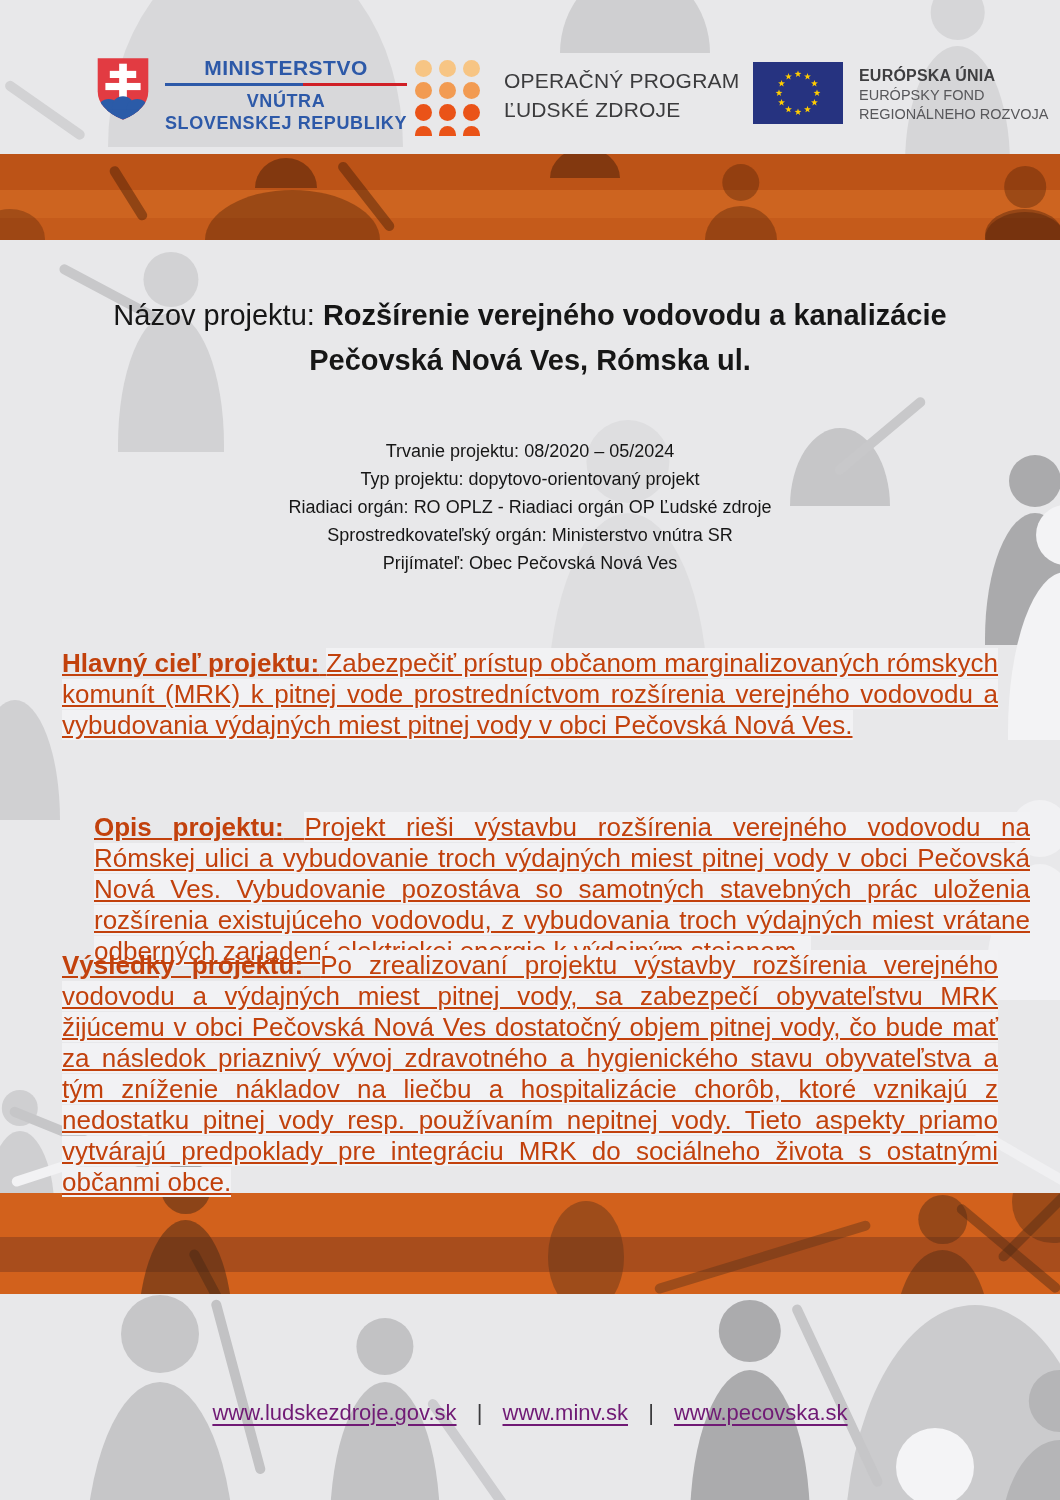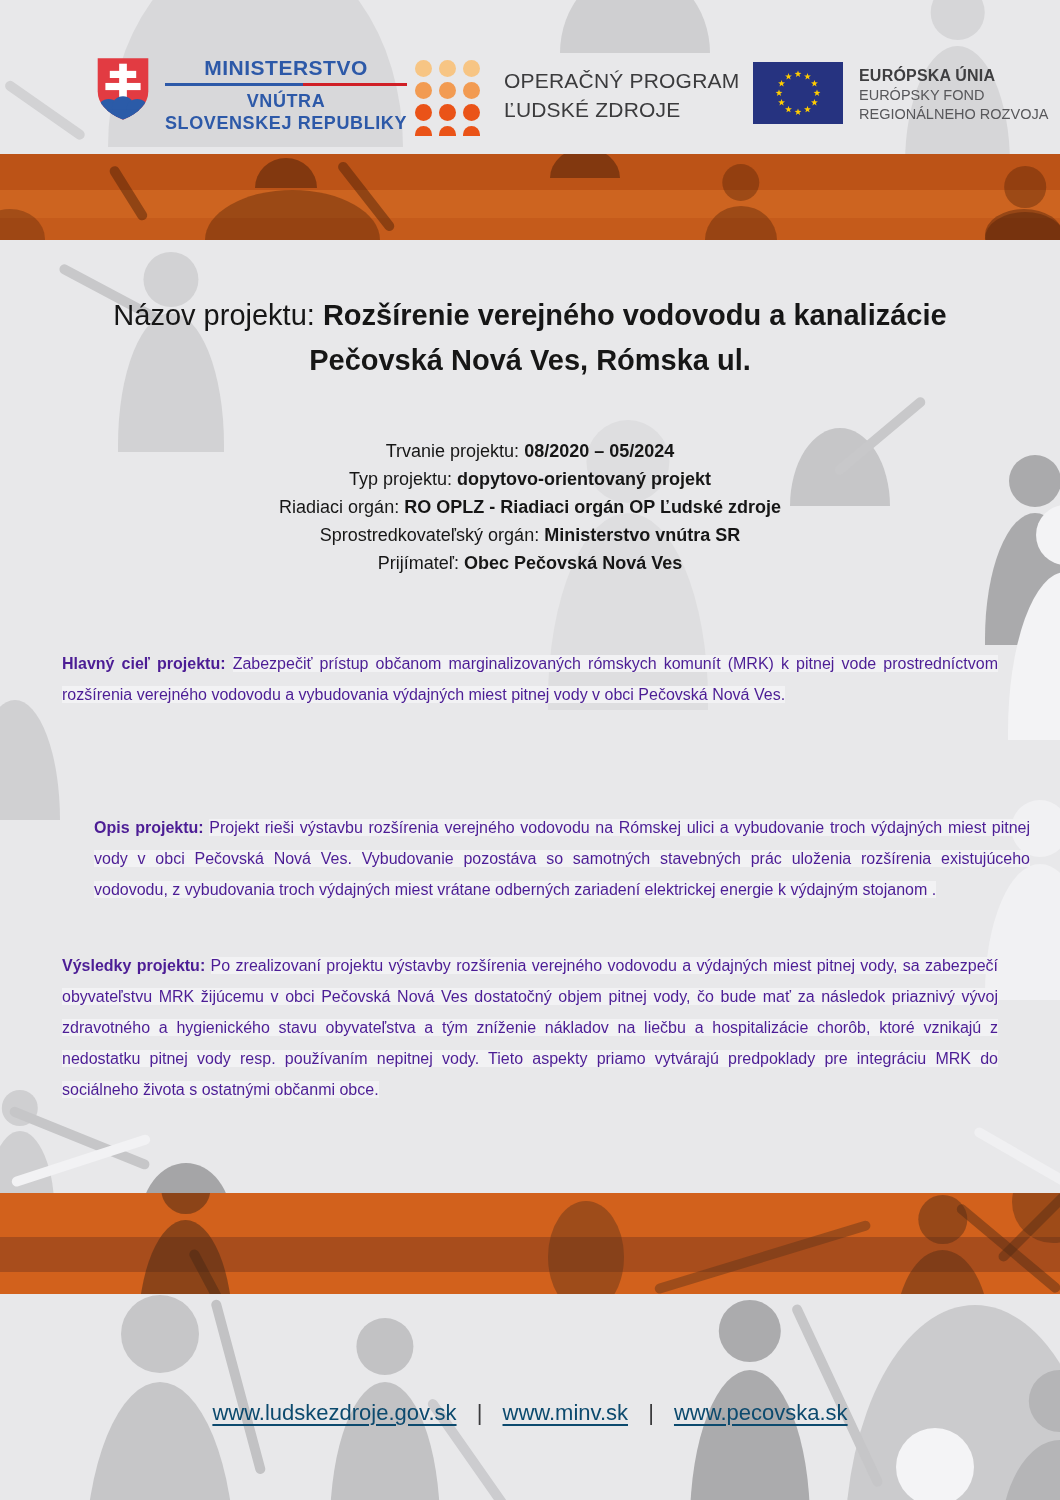--- a/index.html
+++ b/index.html
@@ -50,34 +50,34 @@
   .banner .person::before, .banner .person::after,
   .banner .arch, .banner .blob, .banner .strand { opacity:1; }
 
   
   .title { position:absolute; top:293px; left:50%; transform:translateX(-50%); width:940px;
     text-align:center; z-index:2; font-size:29px; line-height:45px; color:#161616; }
   .title b { font-weight:700; }
 
   .details { position:absolute; top:437px; left:0; width:100%; text-align:center; z-index:2;
     font-size:18px; line-height:28px; color:#161616; }
-  .details b { font-weight:700; }
-
-  .para { position:absolute; left:62px; width:936px; z-index:2; font-size:16px; line-height:31px;
-    color:#4c1d95; text-align:justify; }
+  .details b { font-weight:400; }
+
+  .para { position:absolute; left:62px; width:936px; z-index:2; font-size:26px; line-height:31px;
+    color:#c2410c; text-align:justify;text-decoration:underline; }
   .para strong { font-weight:700; }
   .hl { background:#f2f2f4; }
   .p1 { top:648px; } .p2 { top:812px;margin-left:32px; } .p3 { top:950px; }
 
   .foot-note { position:absolute; top:1316px; left:0; width:100%; text-align:center; z-index:2;
     font-style:italic; font-size:19px; line-height:31px; color:#1b1b1b; }
 
   .links { position:absolute; top:1400px; left:0; width:100%; text-align:center; z-index:2;
     font-size:22px; color:#333; }
-  .links a { color:#0c4a6e; text-decoration:underline; text-underline-offset:4px; }
+  .links a { color:#701a75; text-decoration:underline; text-underline-offset:4px; }
   .links .sep { margin:0 14px; color:#3a3a3c; text-decoration:none; }
 </style>
 </head>
 <body>
 
 <div class="page">
 
   <div class="bg">
     <div class="arch" style="left:108px;top:-58px;width:295px;height:205px;--c:#d8d8da;"></div>
     <div class="arch" style="left:560px;top:-32px;width:150px;height:85px;--c:#cfcfd1;"></div>

